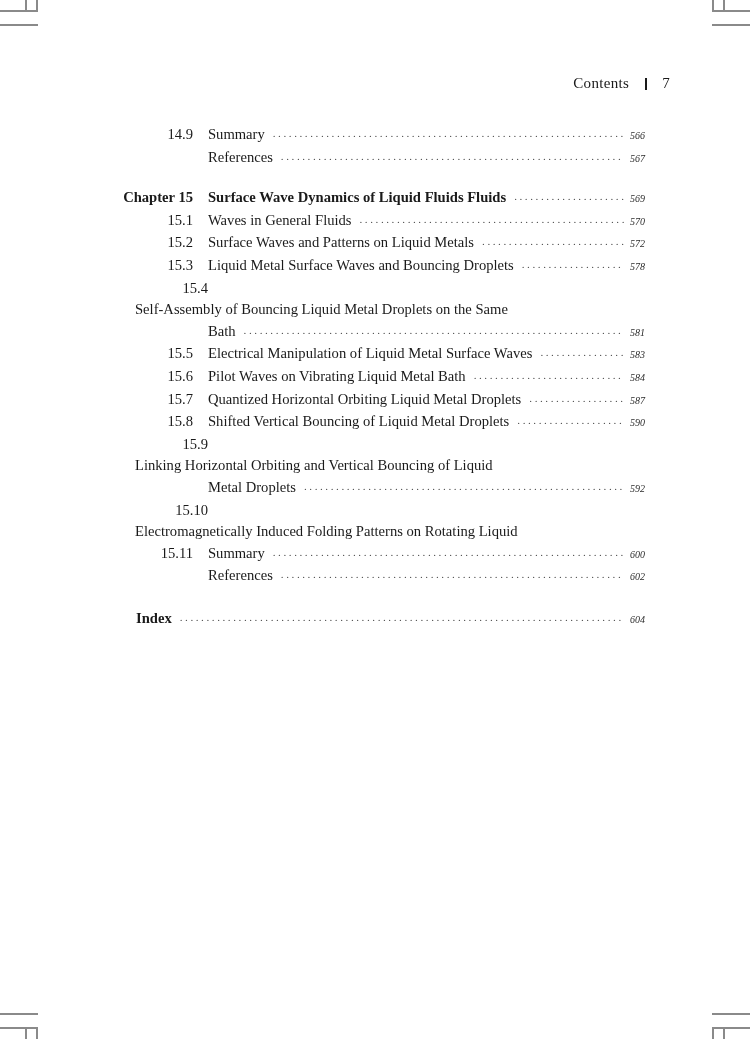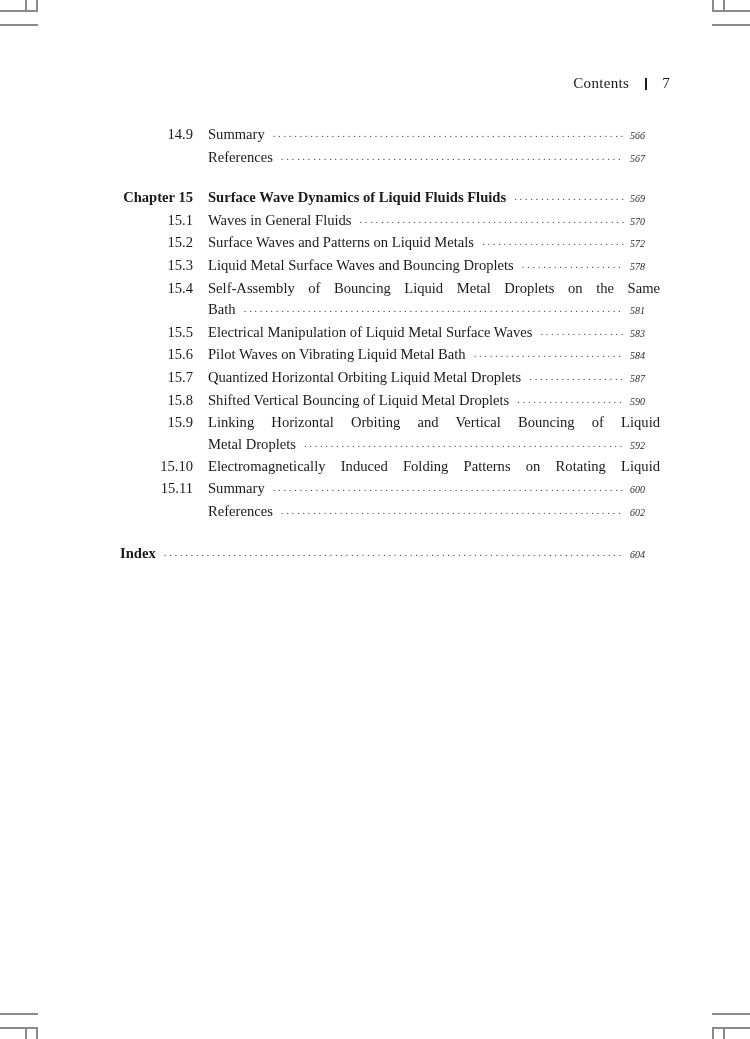--- a/index.html
+++ b/index.html
@@ -116,20 +116,21 @@
 
   
   .entry.bold .num,
   .entry.bold .label { font-weight: bold; }
 
   
   .entry.wrap { display: block; }
   .entry.wrap .line1 {
     display: flex;
     align-items: baseline;
+    flex-direction: column;
   }
   .entry.wrap .line1 .text {
     margin-left: 15px;
     flex: 1 1 auto;
     text-align: justify;
     text-align-last: justify;
     white-space: normal;
   }
   .entry.wrap .line2 {
     display: flex;
@@ -141,21 +142,21 @@
     white-space: nowrap;
   }
 
   
   .gap-chapter { height: 18px; }
   .gap-index   { height: 20px; }
 
   
   .entry.flush-ref .num { width: 73px; }
   .entry.index .num { width: 0; }
-  .entry.index .label { margin-left: 0; }
+  .entry.index .label { margin-left: 16px; }
 </style>
 </head>
 <body>
 
 <div class="crop crop-tl-h"></div>
 <div class="crop crop-tl-v"></div>
 <div class="crop crop-tl-tick"></div>
 <div class="crop crop-tl-h2"></div>
 
 <div class="crop crop-tr-h"></div>

